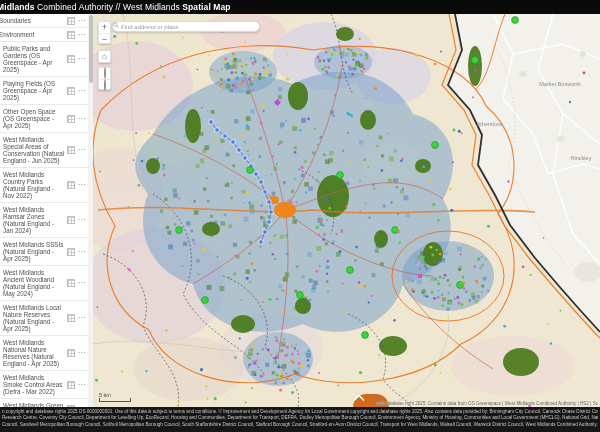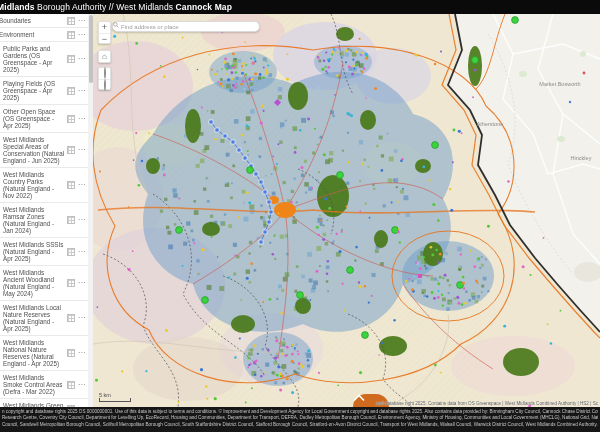--- a/index.html
+++ b/index.html
@@ -59,21 +59,21 @@
   
   .attrbar{position:absolute;left:0;right:0;bottom:0;height:25px;background:#161616;
            color:#c7c7c7;font-size:4.6px;line-height:6.4px;padding:2px 2px 0 2px;
            box-sizing:border-box;overflow:hidden;}
   .attrbar div{white-space:nowrap;overflow:hidden;}
 </style>
 </head>
 <body>
 
 <div class="header">
-  <div class="title"><span class="b">West Midlands</span><span> Borough Authority // West Midlands </span><span class="b">Cannock Map</span></div>
+  <div class="title"><span class="b">West Midlands</span><span> Combined Authority // West Midlands </span><span class="b">Spatial Map</span></div>
 </div>
 
 <div class="sidebar">
   <div>
       <div class="srow group">
         <div class="lbl">Boundaries</div>
         <span class="sico">
           <span class="icon-table"></span>
           <span class="icon-dots">···</span>
         </span>

